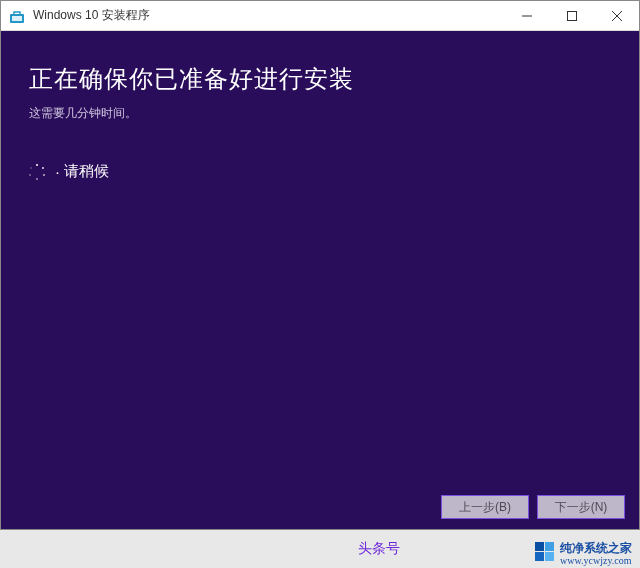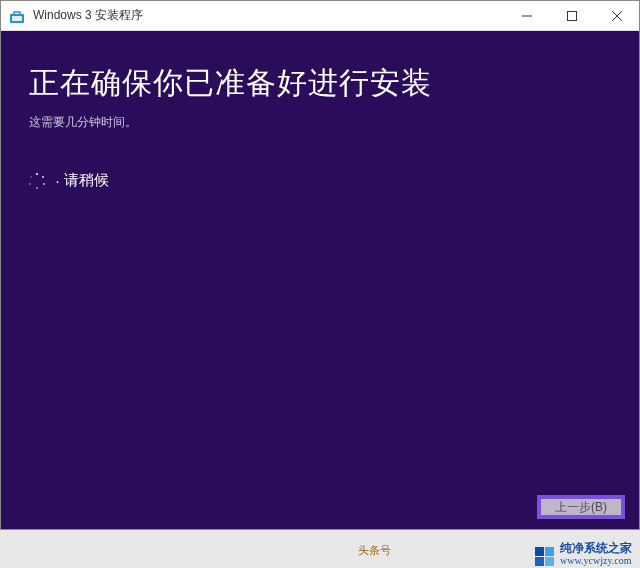--- a/index.html
+++ b/index.html
@@ -47,21 +47,21 @@
     }
     .winbtn svg { display: block; }
     .content {
       flex: 1;
       background: #2a0d5a;
       color: #fff;
       padding: 32px 28px;
       position: relative;
     }
     .heading {
-      font-size: 30px;
+      font-size: 24px;
       font-weight: 300;
       letter-spacing: 1px;
       margin-bottom: 10px;
     }
     .subtext {
       font-size: 12px;
       color: #cfc6df;
       margin-bottom: 40px;
     }
     .wait-row {
@@ -94,68 +94,68 @@
       right: 14px;
       display: flex;
       gap: 8px;
     }
     .nav-btn {
       min-width: 88px;
       height: 24px;
       background: #d8d5dd;
       color: #555;
       font-size: 12px;
-      border: 4px solid #8b5cf6;
+      border: 1px solid #8b5cf6;
       display: flex;
       align-items: center;
       justify-content: center;
       opacity: 0.85;
       padding: 0 6px;
     }
     .watermark {
       position: absolute;
       bottom: 2px;
       right: 8px;
       display: flex;
-      align-items: flex-end;
+      align-items: flex-start;
       gap: 6px;
       font-size: 12px;
       color: #1a4fa3;
     }
     .watermark .winlogo {
       display: grid;
       grid-template-columns: 9px 9px;
       grid-template-rows: 9px 9px;
       gap: 1px;
     }
     .watermark .winlogo span { display:block; }
     .watermark .brand-text { line-height: 1.1; }
     .watermark .brand-main { font-weight: bold; color: #1a4fa3; }
     .watermark .brand-url { font-size: 10px; color: #1a4fa3; font-family: Liberation Serif, serif; }
     .toutiao {
       position: absolute;
       bottom: 10px;
       left: 358px;
-      font-size: 11px;
-      color: #a16207;
+      font-size: 14px;
+      color: #6d28d9;
     }
   </style>
 </head>
 <body>
 
 <div class="window">
   <div class="titlebar">
     <span class="app-icon">
       <svg viewBox="0 0 16 16" width="16" height="16">
         <rect x="1" y="6" width="14" height="9" rx="1" fill="#2196c9"></rect>
         <rect x="3" y="8" width="10" height="5" fill="#fff" opacity=".85"></rect>
         <path d="M5 6V4h6v2" stroke="#2196c9" stroke-width="1.4" fill="none"></path>
       </svg>
     </span>
-    <span class="title">Windows 3 安装程序</span>
+    <span class="title">Windows 10 安装程序</span>
     <div class="winbtn">
       <svg width="10" height="10">
           <line x1="0" y1="5" x2="10" y2="5" stroke="#333" stroke-width="1"></line>
         </svg>
     </div>
     <div class="winbtn">
       <svg width="10" height="10">
           <rect x="0.5" y="0.5" width="9" height="9" fill="none" stroke="#333" stroke-width="1"></rect>
         </svg>
     </div>
@@ -179,20 +179,21 @@
           <span></span>
           <span></span>
       </span>
       <span>·</span>
       <span style="width:4px"></span>
       <span>请稍候</span>
     </div>
 
     <div class="footer-btns">
       <div class="nav-btn">上一步(B)</div>
+      <div class="nav-btn">下一步(N)</div>
     </div>
   </div>
 </div>
 
 <span class="toutiao">头条号</span>
 
 <div class="watermark">
   <span class="winlogo">
     <span style="background:#0a4ea3"></span>
     <span style="background:#3fa0e6"></span>

